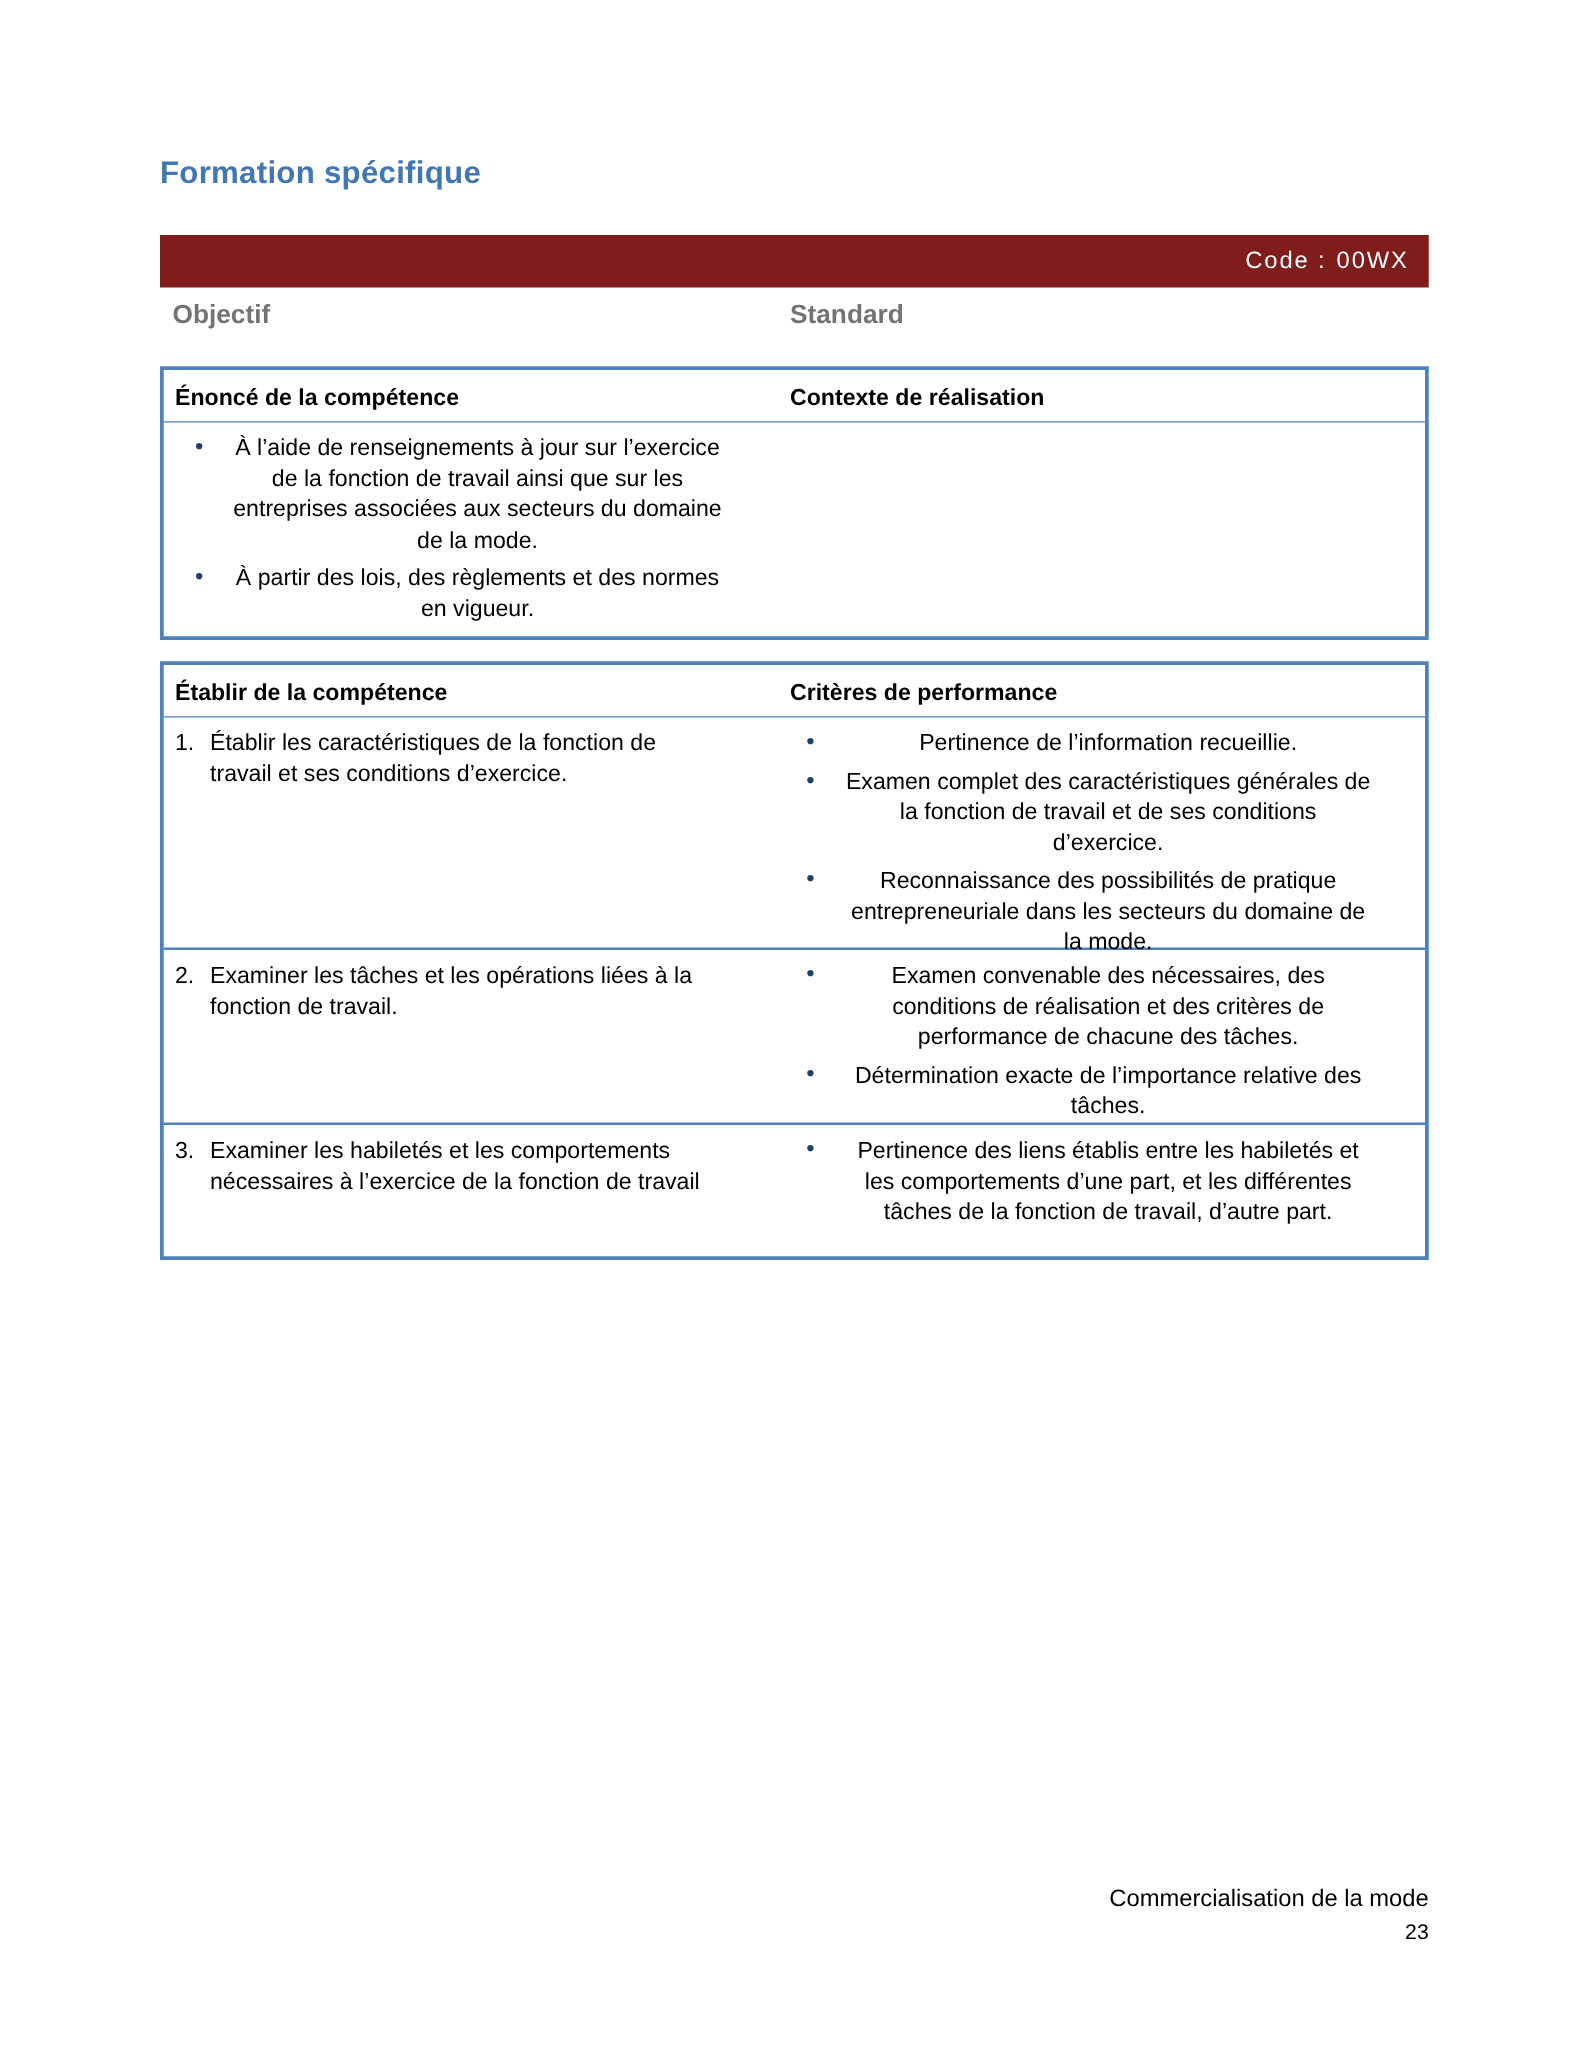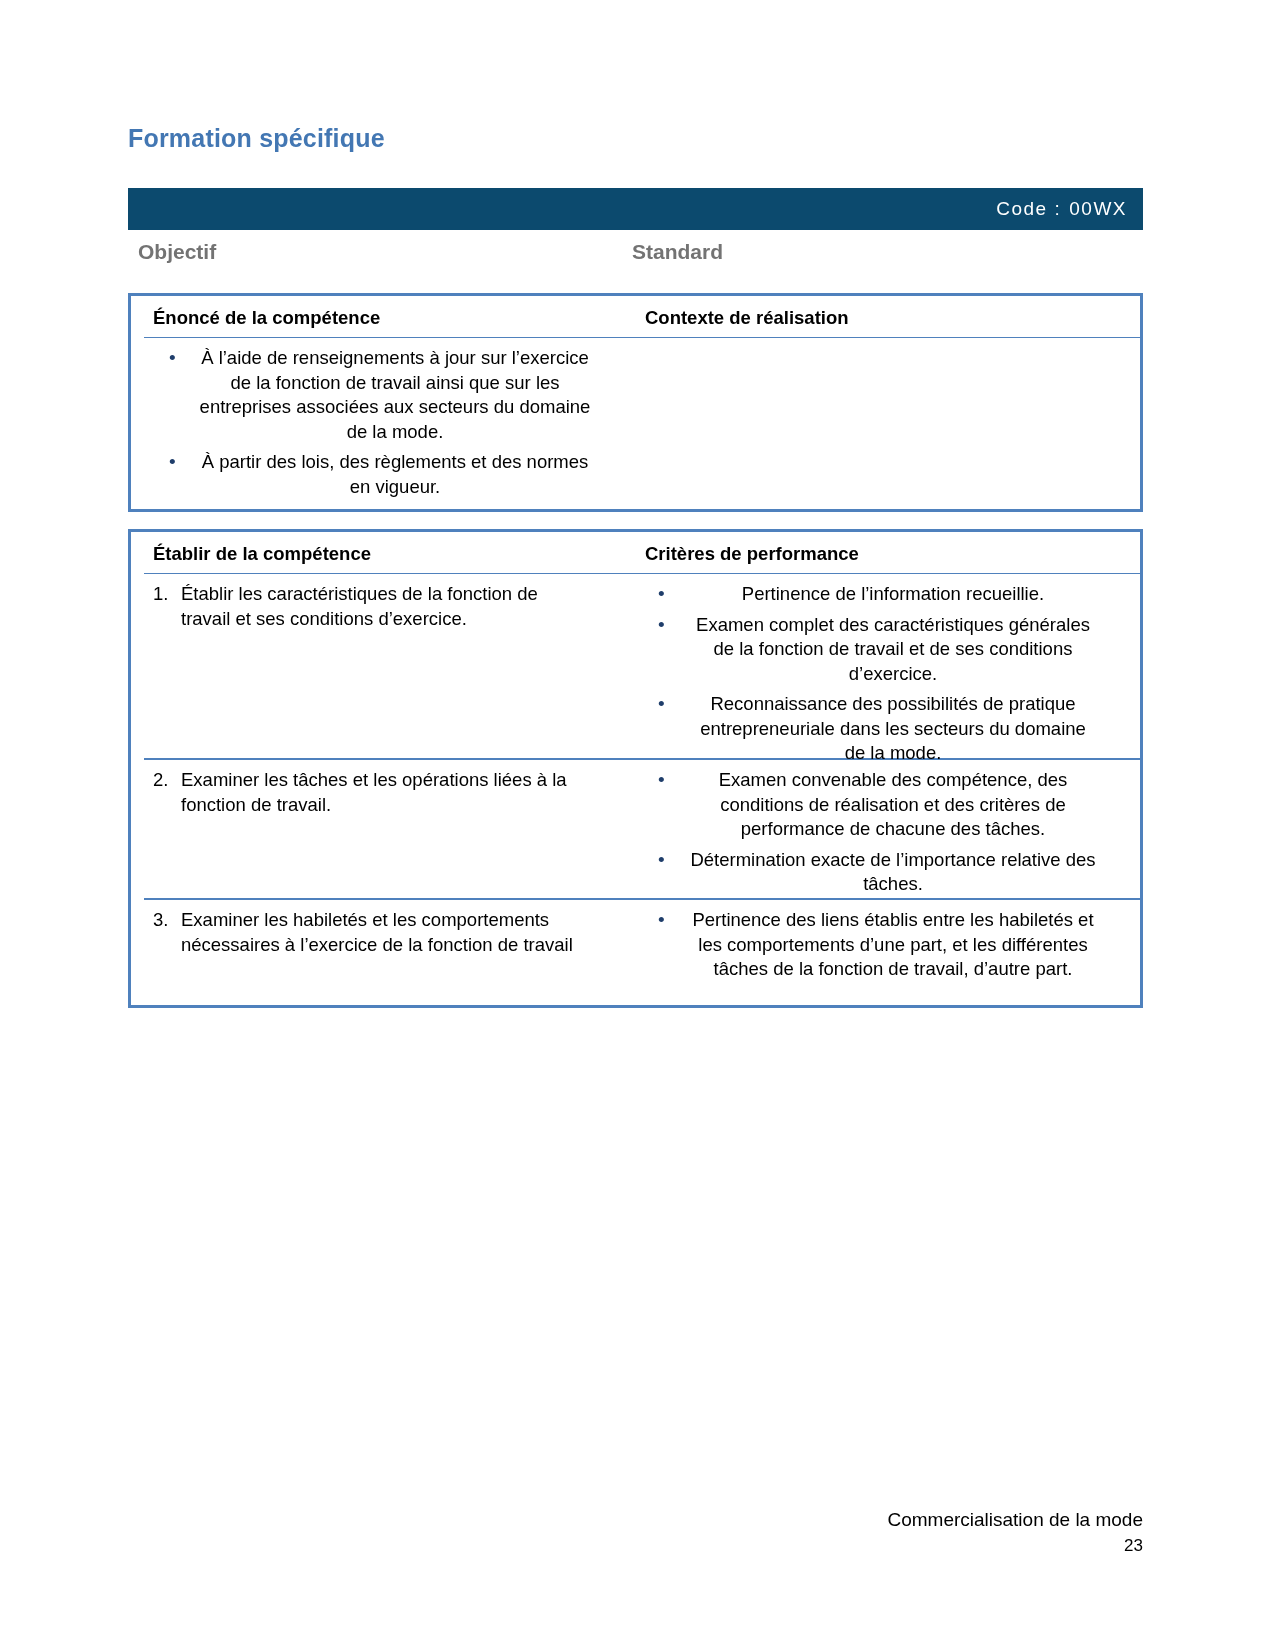--- a/index.html
+++ b/index.html
@@ -12,21 +12,21 @@
   .page { position:relative; width:1275px; height:1650px; background:#fff; overflow:hidden; }
 
   .title {
     position:absolute; left:128px; top:124px;
     font-size:25px; font-weight:bold; color:#4377b3;
     margin:0; letter-spacing:0.2px;
   }
 
   .code-bar {
     position:absolute; left:128px; top:188px; width:1015px; height:42px;
-    background:#0c4a6e; box-sizing:border-box;
+    background:#7f1d1d; box-sizing:border-box;
     display:flex; justify-content:flex-end; align-items:center;
     padding-right:16px; color:#ffffff; font-size:19px; letter-spacing:1.5px;
   }
   .code-bar .code-value { margin-left:8px; }
 
   .col-headers {
     position:absolute; left:128px; top:240px; width:1015px;
     display:grid; grid-template-columns:492px 1fr;
     font-size:21px; font-weight:bold; color:#737373;
   }
@@ -34,21 +34,21 @@
   .col-headers .right { padding-left:12px; }
 
   .doc-table {
     position:absolute; left:128px; width:1015px;
     border:3px solid #4f81bd; box-sizing:border-box;
     background:#ffffff;
   }
   .table1 { top:293px; height:219px; }
   .table2 { top:529px; height:479px; }
 
-  .trow { display:grid; grid-template-columns:489px 1fr; box-sizing:border-box;margin-left:13px; }
+  .trow { display:grid; grid-template-columns:489px 1fr; box-sizing:border-box; }
   .thead { border-bottom:1px solid #4f81bd; height:42px; }
   .thead .cell { font-size:19px; font-weight:bold; padding-top:10px; }
   .cell { box-sizing:border-box; }
   .cell.lc { padding:8px 55px 0 9px; font-size:18.5px; line-height:24.5px; }
   .cell.rc { padding:8px 42px 0 12px; font-size:18.5px; line-height:24.5px; }
   .thead .cell.lc, .thead .cell.rc { padding-top:10px; }
 
   .t2r1 { height:186px; border-bottom:2px solid #4f81bd; }
   .t2r2 { height:140px; border-bottom:2px solid #4f81bd; }
   .t2r3 { height:102px; }
@@ -141,21 +141,21 @@
     <div class="trow t2r2">
       <div class="cell lc">
         <div class="num-item">
           <span class="num">2.</span>
           <span class="ntxt">Examiner les tâches et les opérations liées à la fonction de travail.</span>
         </div>
       </div>
       <div class="cell rc">
         <div class="bullet">
           <span class="dot">•</span>
-          <span class="btxt">Examen convenable des compétence, des conditions de réalisation et des critères de performance de chacune des tâches.</span>
+          <span class="btxt">Examen convenable des nécessaires, des conditions de réalisation et des critères de performance de chacune des tâches.</span>
         </div>
         <div class="bullet">
           <span class="dot">•</span>
           <span class="btxt">Détermination exacte de l’importance relative des tâches.</span>
         </div>
       </div>
     </div>
 
     <div class="trow t2r3">
       <div class="cell lc">

